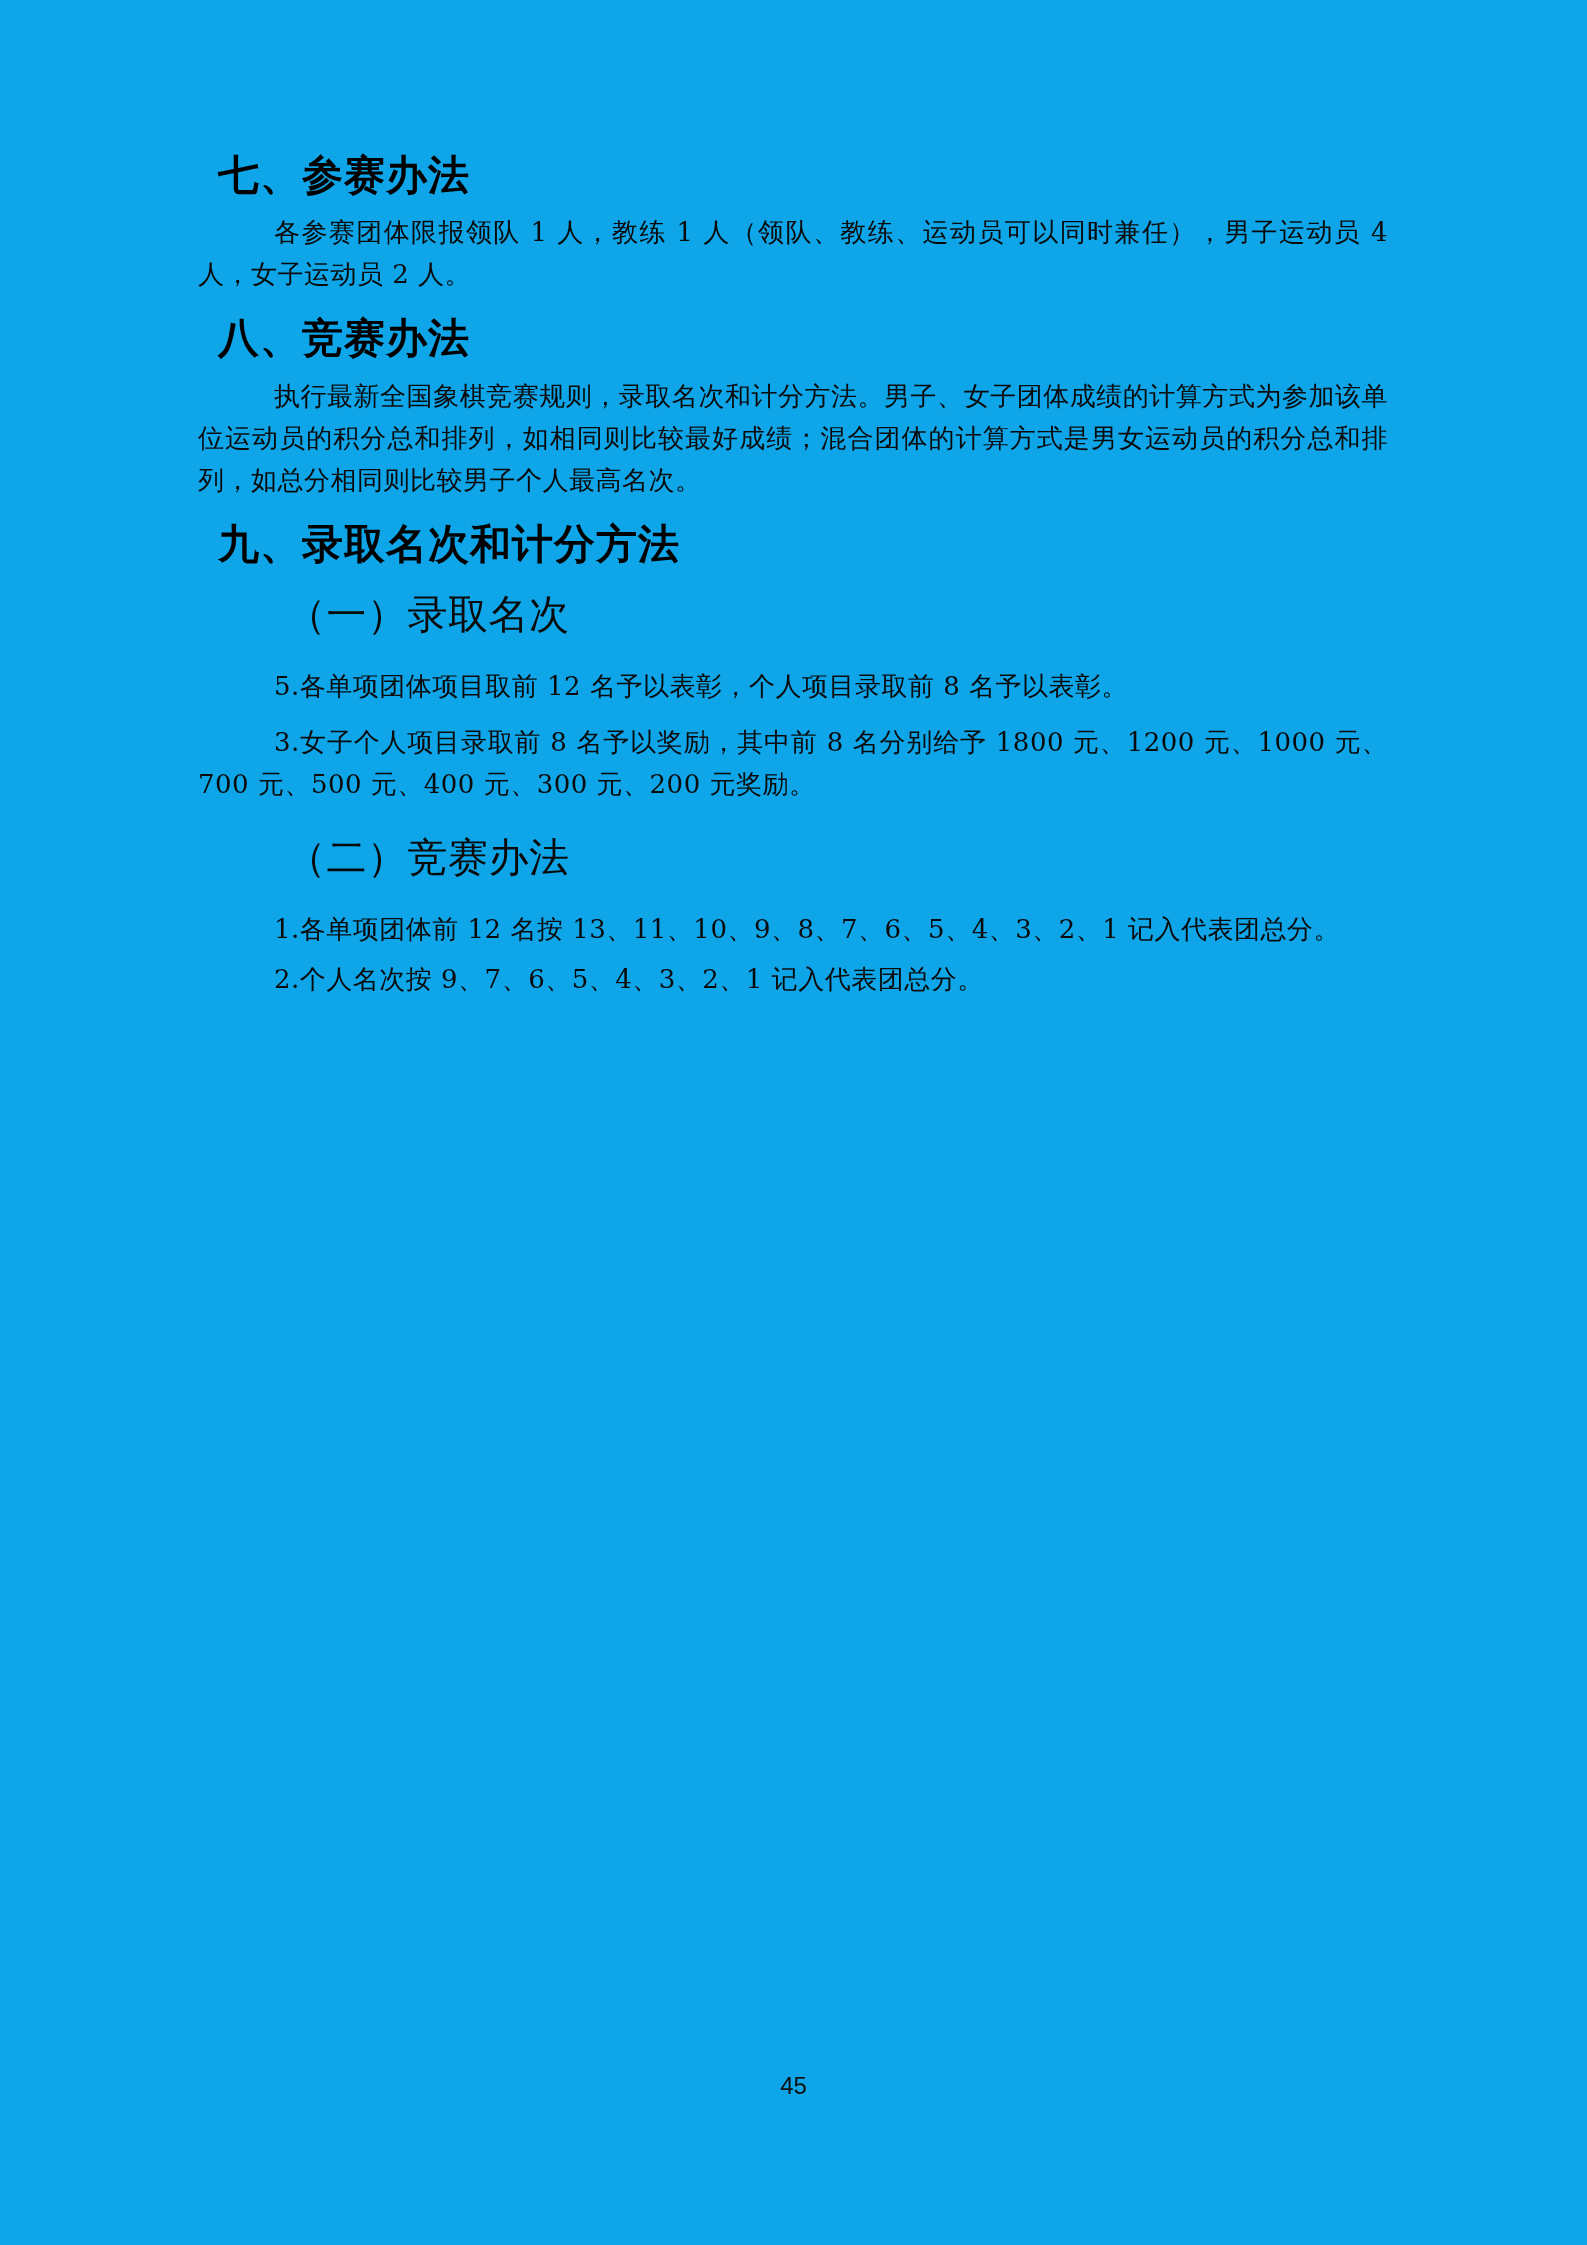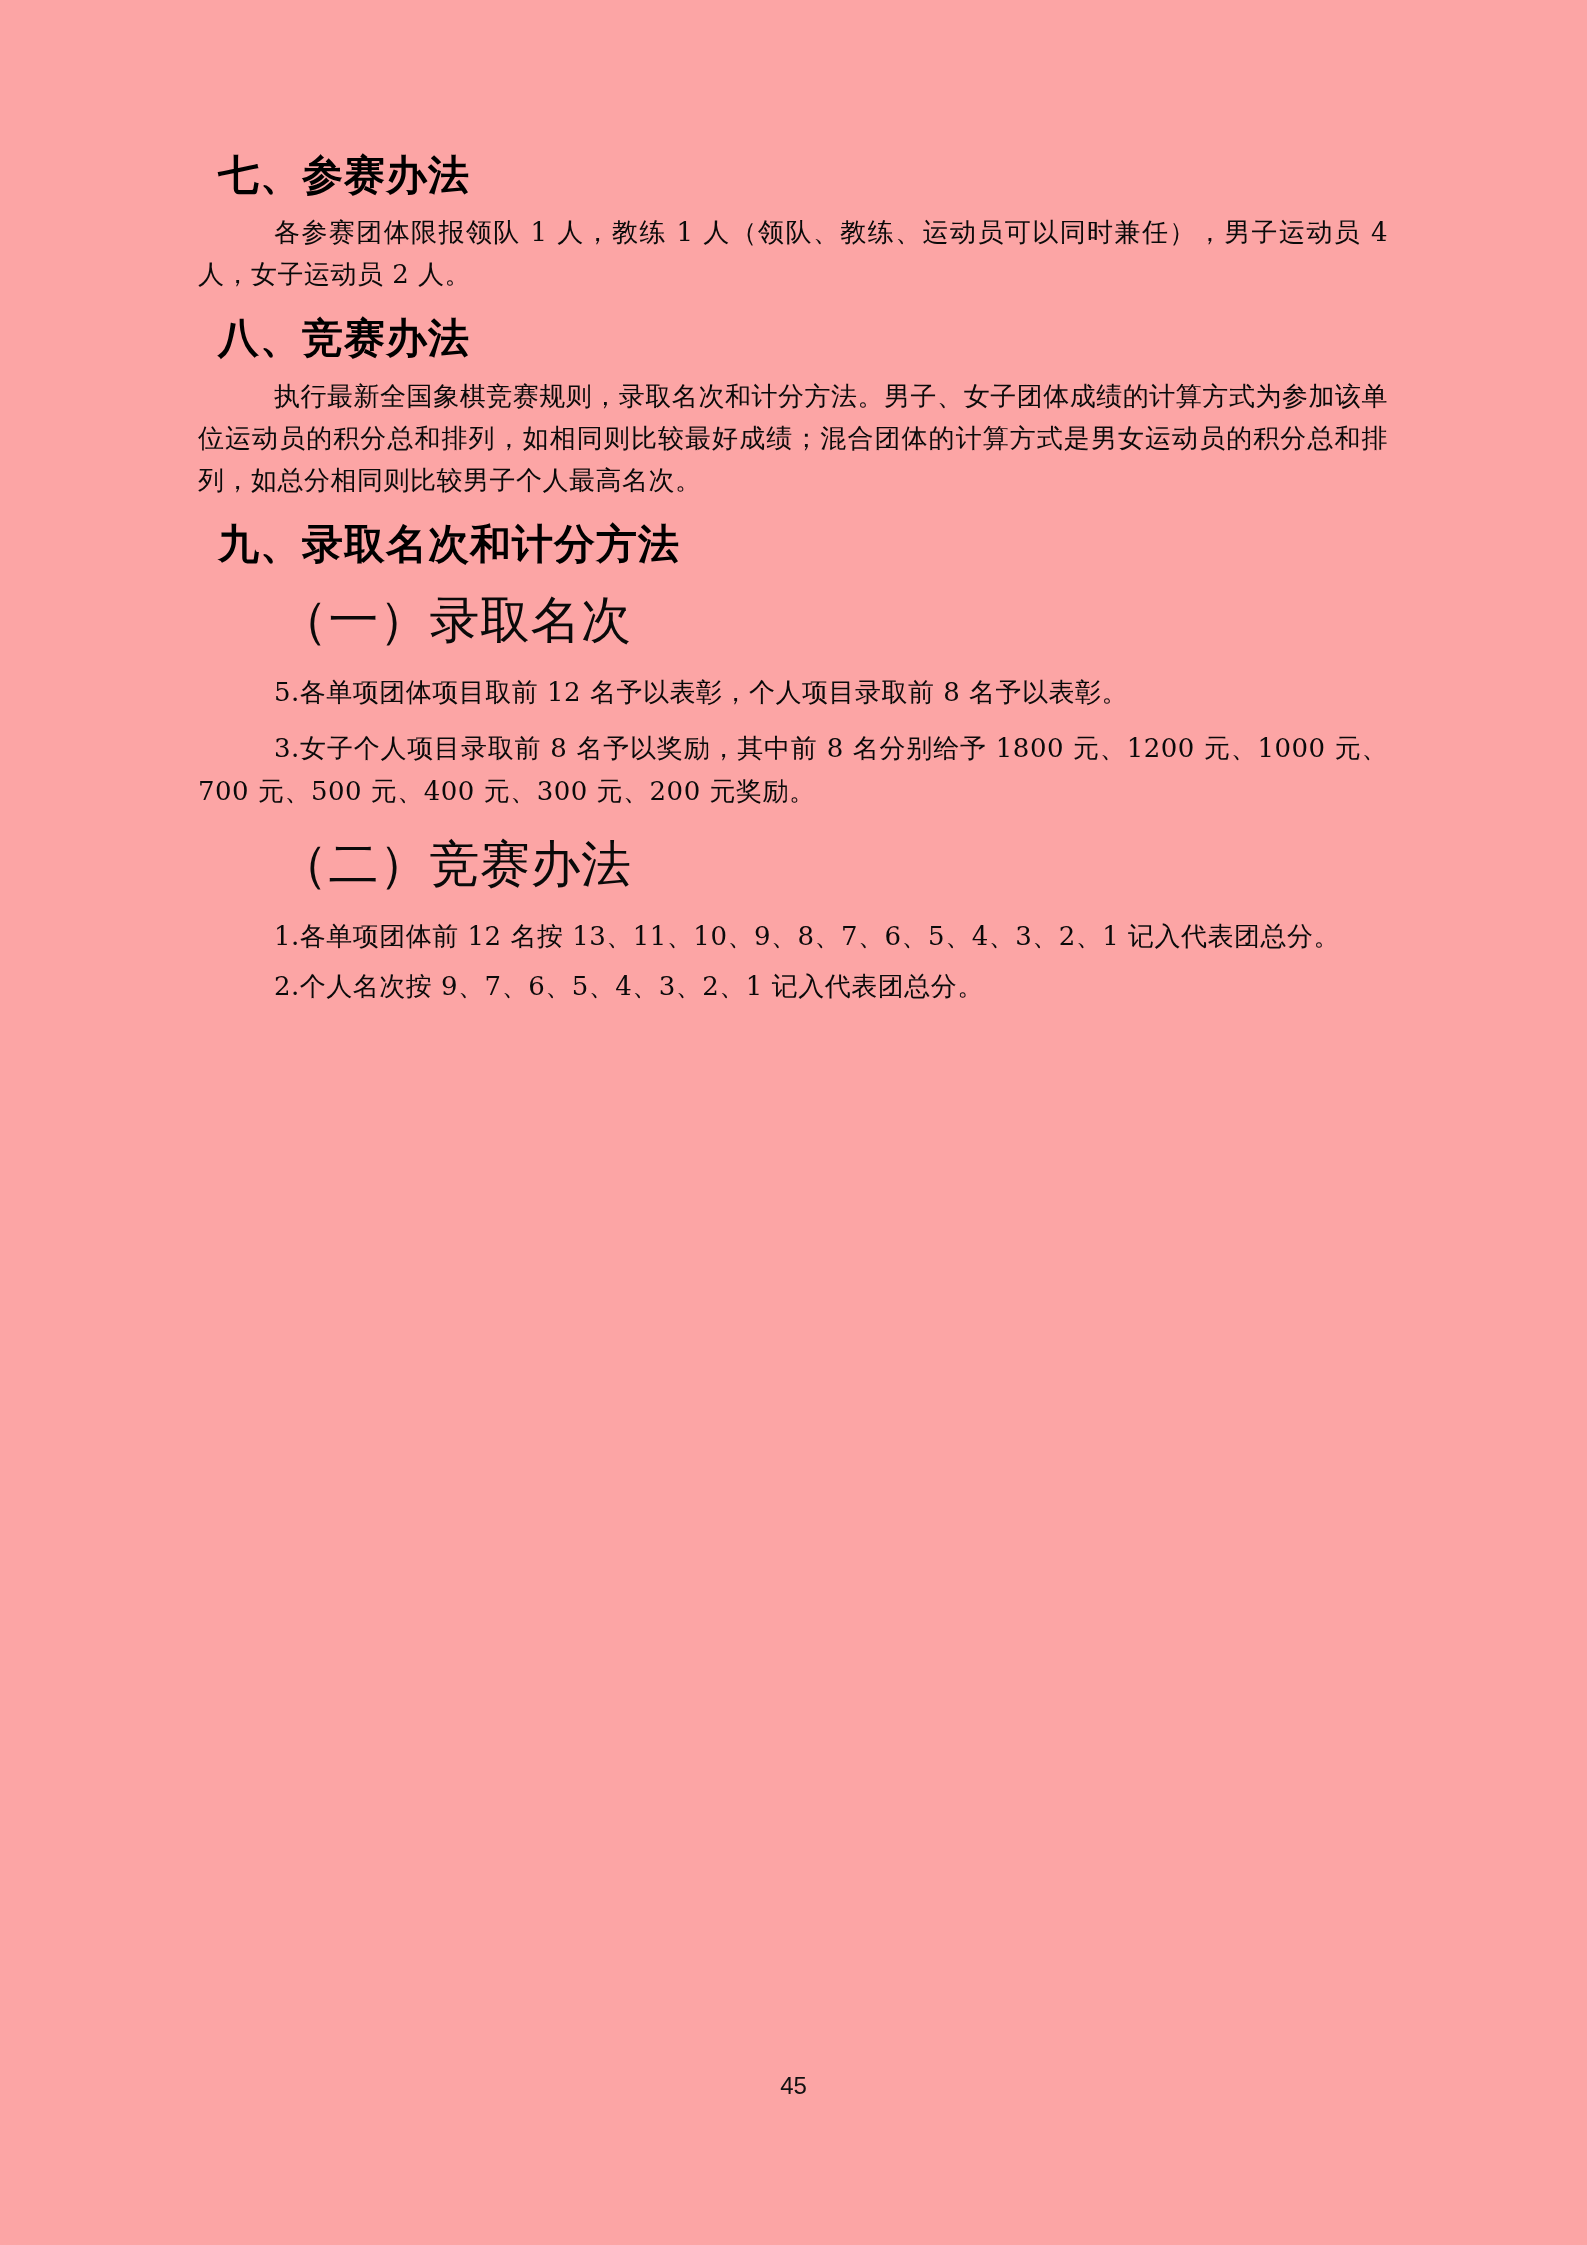--- a/index.html
+++ b/index.html
@@ -8,21 +8,21 @@
     background: #ffffff;
   }
   body {
     font-family: "DejaVu Serif", "Liberation Serif", serif;
     color: #000000;
   }
   .page {
     position: relative;
     width: 1587px;
     height: 2245px;
-    background: #fca5a5;
+    background: #0ea5e9;
     overflow: hidden;
     box-sizing: border-box;
   }
   .content {
     position: absolute;
     left: 198px;
     top: 150px;
     width: 1190px;
   }
   
@@ -47,23 +47,23 @@
     margin: 0 0 2px 0;
     text-indent: 76px;
     letter-spacing: 0.5px;
     color: #0a0a0a;
     word-break: break-all;
   }
   .block-gap { height: 16px; }
   .block-gap-sm { height: 6px; }
   .subhead {
     font-family: "DejaVu Serif", "Liberation Serif", serif;
-    font-size: 50px;
+    font-size: 40px;
     line-height: 1.62;
-    margin: 4px;
+    margin: 12px;
     text-indent: 76px;
     letter-spacing: 0.5px;
     color: #0a0a0a;
   }
   .page-number {
     position: absolute;
     left: 0;
     right: 0;
     top: 2072px;
     text-align: center;

